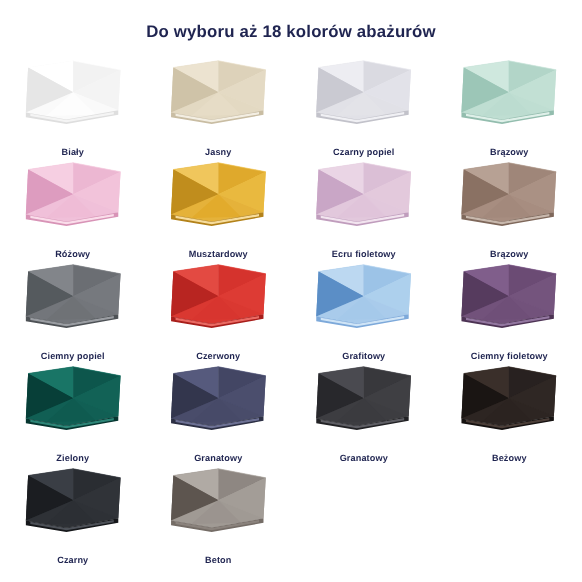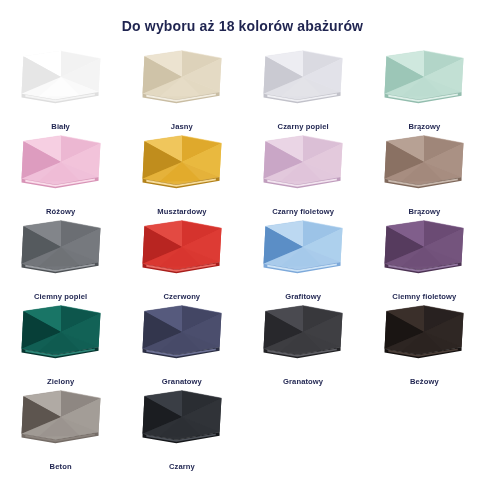--- a/index.html
+++ b/index.html
@@ -179,21 +179,21 @@
           <polygon points="50,6 92,14 50,34" fill="#dbbfd6" shape-rendering="geometricPrecision"></polygon>
           <polygon points="10,12 50,34 8,52" fill="#c9a6c6" shape-rendering="geometricPrecision"></polygon>
           <polygon points="92,14 50,34 90,50" fill="#e3c9dc" shape-rendering="geometricPrecision"></polygon>
           <polygon points="50,34 8,52 44,58 90,50" fill="#e2c8dc" shape-rendering="geometricPrecision"></polygon>
           <polygon points="50,34 26,55 70,54" fill="#e0c4da" shape-rendering="geometricPrecision"></polygon>
           <path d="M8,52 L44,58 L90,50 L90,54 L44,62 L8,56 Z" fill="#c09dbd"></path>
           <path d="M12,53 L44,58.5 L86,51.5 L86,53.5 L44,60.5 L12,55 Z" fill="#f2e4ef"></path>
           <polyline points="10,12 50,6 92,14" fill="none" stroke="#ead5e5" stroke-width="0.6"></polyline>
         </svg>
       </div>
-      <div class="cell-label">Czarny fioletowy</div>
+      <div class="cell-label">Ecru fioletowy</div>
     </div>
     <div class="cell">
       <div class="shade-wrap">
         <svg width="96" height="62" viewBox="0 0 100 66">
           <polygon points="10,12 50,6 50,34 44,58 8,52" fill="#947a6d" shape-rendering="geometricPrecision"></polygon>
           <polygon points="50,6 92,14 90,50 44,58 50,34" fill="#b09a8d" shape-rendering="geometricPrecision"></polygon>
           <polygon points="10,12 50,6 50,34" fill="#b7a194" shape-rendering="geometricPrecision"></polygon>
           <polygon points="50,6 92,14 50,34" fill="#9f8679" shape-rendering="geometricPrecision"></polygon>
           <polygon points="10,12 50,34 8,52" fill="#8a7163" shape-rendering="geometricPrecision"></polygon>
           <polygon points="92,14 50,34 90,50" fill="#aa9184" shape-rendering="geometricPrecision"></polygon>
@@ -346,46 +346,46 @@
           <path d="M8,52 L44,58 L90,50 L90,54 L44,62 L8,56 Z" fill="#151110"></path>
           <path d="M12,53 L44,58.5 L86,51.5 L86,53.5 L44,60.5 L12,55 Z" fill="#4b3e38"></path>
           <polyline points="10,12 50,6 92,14" fill="none" stroke="#3a2f2a" stroke-width="0.6"></polyline>
         </svg>
       </div>
       <div class="cell-label">Beżowy</div>
     </div>
     <div class="cell">
       <div class="shade-wrap">
         <svg width="96" height="62" viewBox="0 0 100 66">
+          <polygon points="10,12 50,6 50,34 44,58 8,52" fill="#23262a" shape-rendering="geometricPrecision"></polygon>
+          <polygon points="50,6 92,14 90,50 44,58 50,34" fill="#34373d" shape-rendering="geometricPrecision"></polygon>
+          <polygon points="10,12 50,6 50,34" fill="#3a3e45" shape-rendering="geometricPrecision"></polygon>
+          <polygon points="50,6 92,14 50,34" fill="#2a2d32" shape-rendering="geometricPrecision"></polygon>
+          <polygon points="10,12 50,34 8,52" fill="#1b1d21" shape-rendering="geometricPrecision"></polygon>
+          <polygon points="92,14 50,34 90,50" fill="#303338" shape-rendering="geometricPrecision"></polygon>
+          <polygon points="50,34 8,52 44,58 90,50" fill="#2e3136" shape-rendering="geometricPrecision"></polygon>
+          <polygon points="50,34 26,55 70,54" fill="#2c2f34" shape-rendering="geometricPrecision"></polygon>
+          <path d="M8,52 L44,58 L90,50 L90,54 L44,62 L8,56 Z" fill="#15171a"></path>
+          <path d="M12,53 L44,58.5 L86,51.5 L86,53.5 L44,60.5 L12,55 Z" fill="#4c5057"></path>
+          <polyline points="10,12 50,6 92,14" fill="none" stroke="#3a3e45" stroke-width="0.6"></polyline>
+        </svg>
+      </div>
+      <div class="cell-label">Czarny</div>
+    </div>
+    <div class="cell">
+      <div class="shade-wrap">
+        <svg width="96" height="62" viewBox="0 0 100 66">
           <polygon points="10,12 50,6 50,34 44,58 8,52" fill="#6e655f" shape-rendering="geometricPrecision"></polygon>
           <polygon points="50,6 92,14 90,50 44,58 50,34" fill="#a9a39d" shape-rendering="geometricPrecision"></polygon>
           <polygon points="10,12 50,6 50,34" fill="#b0aaa4" shape-rendering="geometricPrecision"></polygon>
           <polygon points="50,6 92,14 50,34" fill="#8e8782" shape-rendering="geometricPrecision"></polygon>
           <polygon points="10,12 50,34 8,52" fill="#5d554f" shape-rendering="geometricPrecision"></polygon>
           <polygon points="92,14 50,34 90,50" fill="#a39d97" shape-rendering="geometricPrecision"></polygon>
           <polygon points="50,34 8,52 44,58 90,50" fill="#a09a94" shape-rendering="geometricPrecision"></polygon>
           <polygon points="50,34 26,55 70,54" fill="#9b948f" shape-rendering="geometricPrecision"></polygon>
           <path d="M8,52 L44,58 L90,50 L90,54 L44,62 L8,56 Z" fill="#746c66"></path>
           <path d="M12,53 L44,58.5 L86,51.5 L86,53.5 L44,60.5 L12,55 Z" fill="#8a827c"></path>
           <polyline points="10,12 50,6 92,14" fill="none" stroke="#b0aaa4" stroke-width="0.6"></polyline>
         </svg>
       </div>
       <div class="cell-label">Beton</div>
     </div>
-    <div class="cell">
-      <div class="shade-wrap">
-        <svg width="96" height="62" viewBox="0 0 100 66">
-          <polygon points="10,12 50,6 50,34 44,58 8,52" fill="#23262a" shape-rendering="geometricPrecision"></polygon>
-          <polygon points="50,6 92,14 90,50 44,58 50,34" fill="#34373d" shape-rendering="geometricPrecision"></polygon>
-          <polygon points="10,12 50,6 50,34" fill="#3a3e45" shape-rendering="geometricPrecision"></polygon>
-          <polygon points="50,6 92,14 50,34" fill="#2a2d32" shape-rendering="geometricPrecision"></polygon>
-          <polygon points="10,12 50,34 8,52" fill="#1b1d21" shape-rendering="geometricPrecision"></polygon>
-          <polygon points="92,14 50,34 90,50" fill="#303338" shape-rendering="geometricPrecision"></polygon>
-          <polygon points="50,34 8,52 44,58 90,50" fill="#2e3136" shape-rendering="geometricPrecision"></polygon>
-          <polygon points="50,34 26,55 70,54" fill="#2c2f34" shape-rendering="geometricPrecision"></polygon>
-          <path d="M8,52 L44,58 L90,50 L90,54 L44,62 L8,56 Z" fill="#15171a"></path>
-          <path d="M12,53 L44,58.5 L86,51.5 L86,53.5 L44,60.5 L12,55 Z" fill="#4c5057"></path>
-          <polyline points="10,12 50,6 92,14" fill="none" stroke="#3a3e45" stroke-width="0.6"></polyline>
-        </svg>
-      </div>
-      <div class="cell-label">Czarny</div>
-    </div>
   </div>
 
 </body></html>

